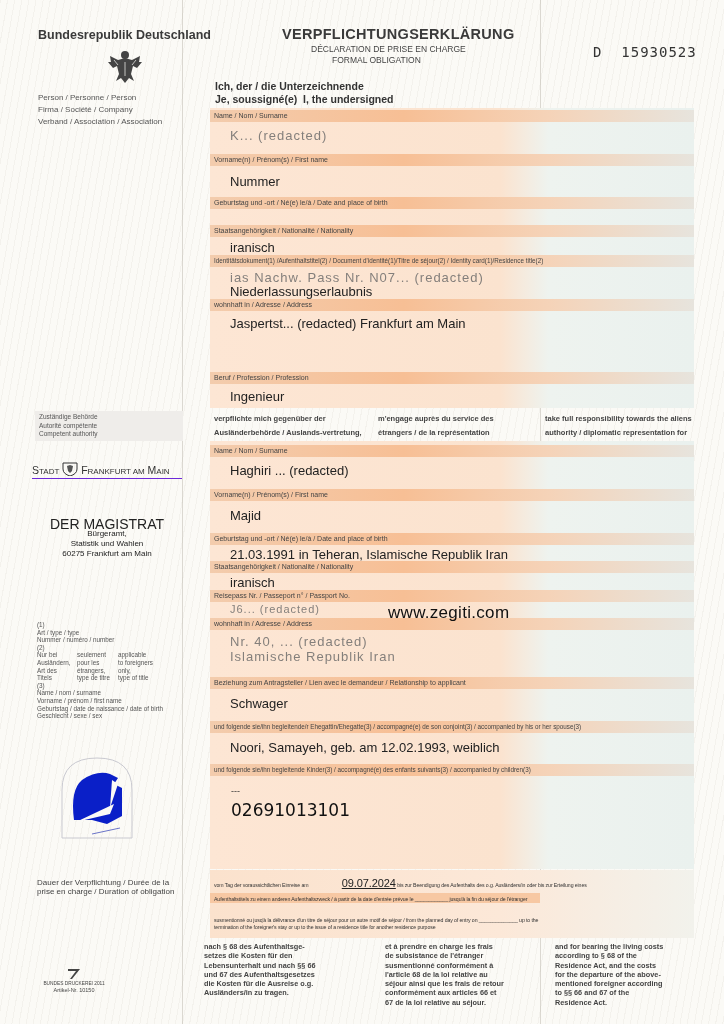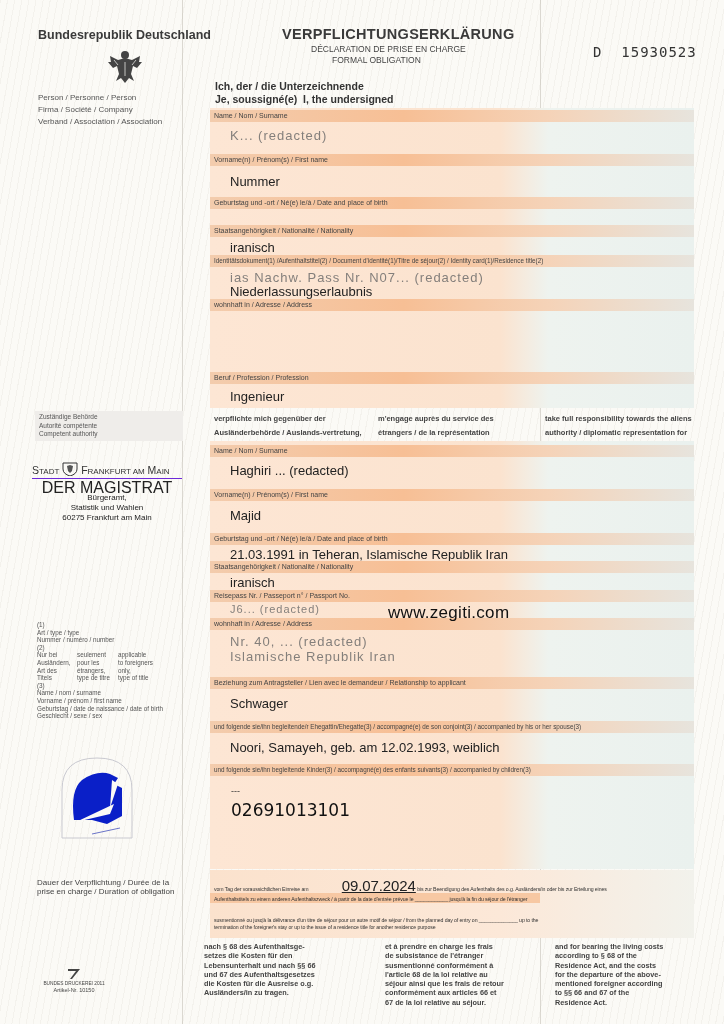--- a/index.html
+++ b/index.html
@@ -47,33 +47,33 @@
   .value.redact { color: #666; filter: blur(0.6px); opacity: 0.8; letter-spacing: 1px; }
 
   .cols3 { position: absolute; left: 210px; font-size: 7.5px; font-weight: bold; color: #444; line-height: 14px; }
   .authority-label {
     left: 35px; top: 411px; width: 148px; height: 30px;
     background: #efedea; font-size: 6.5px; color: #555; line-height: 8.5px; padding: 2px 4px;
   }
   .frankfurt-logo { left: 32px; top: 462px; width: 150px; font-size: 10.5px; color: #333; border-bottom: 1px solid #6d28d9; padding-bottom: 2px; white-space: nowrap; }
   .frankfurt-logo .crest { display: inline-block; width: 16px; height: 14px; vertical-align: -2px; }
   .magistrat { left: 32px; top: 483px; width: 150px; text-align: center; font-size: 8px; color: #222; line-height: 10px; }
-  .magistrat .big { font-size: 16px; }
+  .magistrat .big { font-size: 14px; margin-top: 36px; }
 
   .footnotes { left: 37px; top: 621px; font-size: 6.3px; color: #555; line-height: 7.6px; }
   .footnotes .row3 { display: flex; }
   .footnotes .row3 span { display: inline-block; }
   .footnotes .row3 span:nth-child(1) { width: 40px; }
   .footnotes .row3 span:nth-child(2) { width: 41px; }
 
   .stamp { left: 52px; top: 750px; width: 90px; height: 90px; }
 
   .duration-label { left: 37px; top: 878px; font-size: 8px; color: #444; line-height: 9px; }
   .small-cond { font-size: 5.2px; color: #333; letter-spacing: -0.1px; white-space: nowrap; }
-  .entry-date { font-size: 15px; color: #222; text-decoration: underline; padding-left: 32px; }
+  .entry-date { font-size: 11px; color: #222; text-decoration: underline; padding-left: 32px; }
 
   .cost-col { position: absolute; top: 942px; font-size: 7.3px; font-weight: bold; color: #444; line-height: 9.3px; }
 
   .printer { left: 38px; top: 968px; font-size: 4.8px; color: #444; text-align: center; width: 72px; line-height: 7px; }
 
   .watermark { left: 388px; top: 603px; font-size: 17px; color: #111; letter-spacing: 0.3px; }
   .serial { left: 231px; top: 800px; font-family: "DejaVu Sans", sans-serif; font-size: 17px; color: #111; }
   .dash { left: 231px; top: 786px; font-size: 9px; color: #333; }
 </style>
 </head>
@@ -123,20 +123,21 @@
   <div class="label-band" style="top:89px">Geburtstag und -ort / Né(e) le/à / Date and place of birth</div>
 
   <div class="label-band" style="top:117px">Staatsangehörigkeit / Nationalité / Nationality</div>
   <div class="value" style="top:132px">iranisch</div>
 
   <div class="label-band" style="top:147px; font-size:6.3px;">Identitätsdokument(1) /Aufenthaltstitel(2) / Document d'identité(1)/Titre de séjour(2) / Identity card(1)/Residence title(2)</div>
   <div class="value redact" style="top:162px">ias Nachw. Pass Nr. N07... (redacted)</div>
   <div class="value" style="top:176px">Niederlassungserlaubnis</div>
 
   <div class="label-band" style="top:191px">wohnhaft in / Adresse / Address</div>
+  <div class="value" style="top:208px">Jaspertst... (redacted) Frankfurt am Main</div>
 
   <div class="label-band" style="top:264px">Beruf / Profession / Profession</div>
   <div class="value" style="top:281px">Ingenieur</div>
 </div>
 
 <div class="cols3" style="left:214px; top:412px; width:155px;">verpflichte mich gegenüber der Ausländerbehörde / Auslands-vertretung, für</div>
 <div class="cols3" style="left:378px; top:412px; width:145px;">m'engage auprès du service des étrangers / de la représentation diplomatique à héberger</div>
 <div class="cols3" style="left:545px; top:412px; width:150px;">take full responsibility towards the aliens authority / diplomatic representation for accommodating</div>
 
 <div class="abs authority-label">

